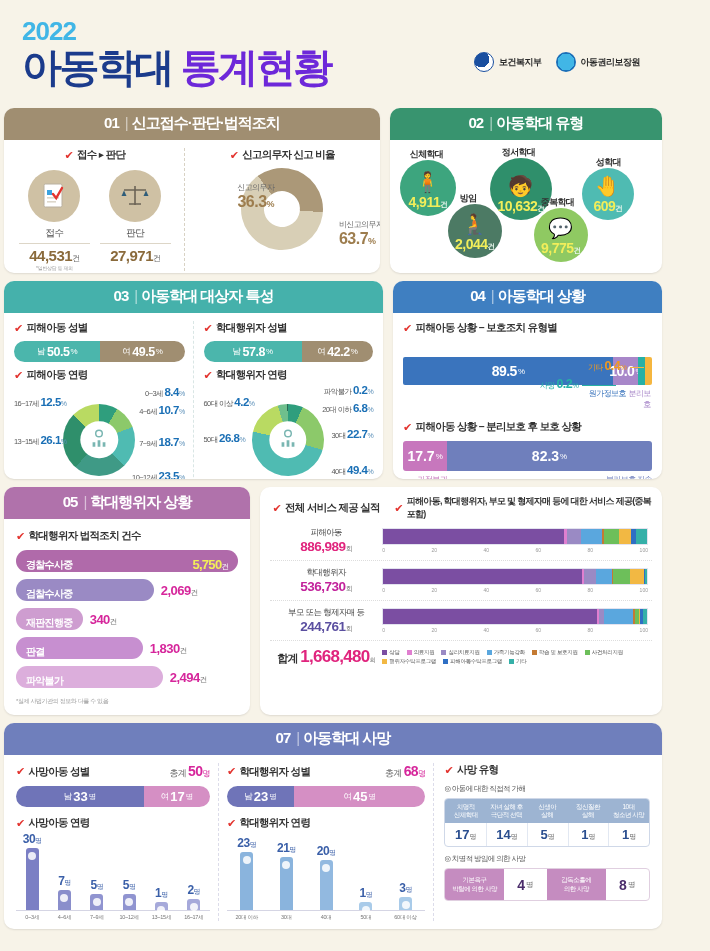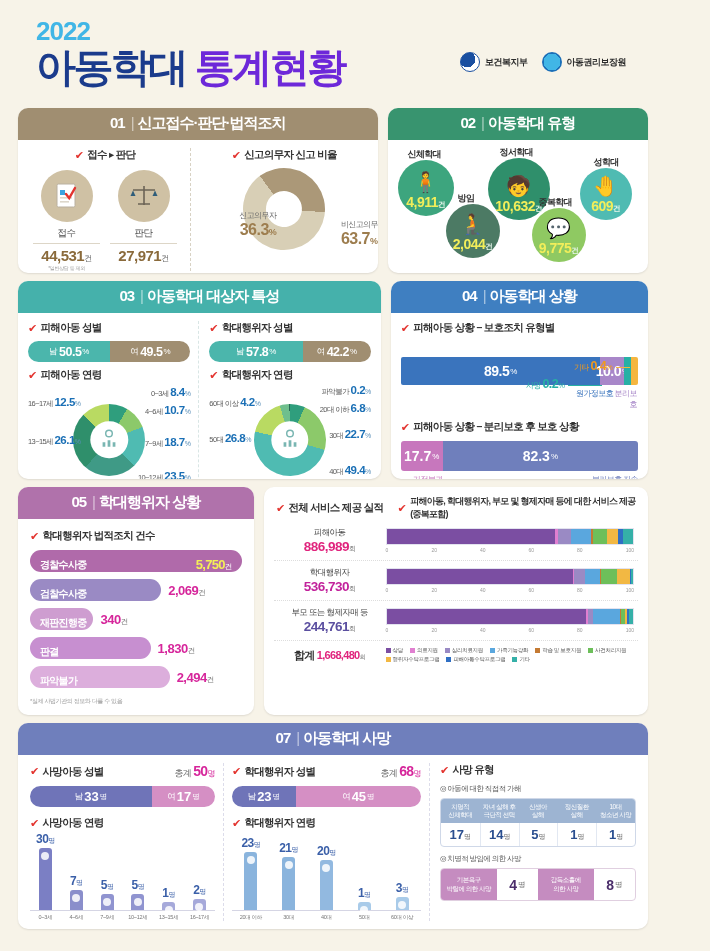--- a/index.html
+++ b/index.html
@@ -4,21 +4,21 @@
 <title>2022 아동학대 통계현황</title>
 <style>
   * { box-sizing: border-box; margin: 0; padding: 0; }
   body {
     width: 710px; height: 951px;
     background: #f7f3e8;
     font-family: "Liberation Sans", "DejaVu Sans", sans-serif;
     overflow: hidden;
     position: relative;
   }
-  .page { width: 666px; height: 951px; padding: 0 18px; position: relative; }
+  .page { width: 666px; height: 951px; padding: 0 4px; position: relative; }
 
   
   .header { height: 108px; position: relative; padding-top: 18px; padding-left: 18px; }
   .yr { font-size: 26px; font-weight: bold; color: #41b6e6; letter-spacing: -1px; line-height: 1; }
   .maintitle { font-size: 40px; font-weight: bold; color: #1b3b8c; letter-spacing: -2.5px; line-height: 1.05; margin-top: 2px; }
   .maintitle .t2 { color: #6d28d9; }
   .logos { position: absolute; right: 22px; top: 52px; display: flex; align-items: center; gap: 14px; }
   .logo { display: flex; align-items: center; gap: 5px; }
   .logo-txt { font-size: 9px; font-weight: bold; color: #2b2b2b; letter-spacing: -0.5px; }
   .logo-mark { width: 20px; height: 20px; border-radius: 50%; display:inline-block; }
@@ -47,21 +47,21 @@
   .icons2 { display:flex; justify-content:space-around; margin-top:8px; }
   .icbox { text-align:center; width:44%; }
   .circ { width:52px; height:52px; border-radius:50%; background:#cfc1a4; margin:0 auto; display:flex; align-items:center; justify-content:center; }
   .ic-lbl { font-size:9.5px; color:#4a4a4a; margin-top:5px; letter-spacing:-0.5px; }
   .ic-val { font-size:15px; font-weight:bold; color:#8a6a3b; border-top:1px solid #ddd6c7; margin-top:3px; padding-top:3px; letter-spacing:-0.5px;}
   .ic-val small { font-size:8px; font-weight:normal; color:#6b6b6b; }
   .foot-note { font-size:5px; color:#9a9a9a; margin-top:1px; letter-spacing:-0.3px; }
   .donut { width:82px; height:82px; border-radius:50%; position:relative; }
   .donut::after { content:""; position:absolute; left:50%; top:50%; transform:translate(-50%,-50%); width:44%; height:44%; background:#fff; border-radius:50%; }
   .d1wrap { position:relative; margin:6px auto 0; width:82px; }
-  .lbl-a { position:absolute; left:-4px; top:14px; text-align:right;margin-top:28px; }
+  .lbl-a { position:absolute; left:-4px; top:14px; text-align:center; }
   .lbl-b { position:absolute; right:-60px; bottom:2px; text-align:left; }
   .lbl-t { font-size:8px; color:#6a6a6a; letter-spacing:-0.6px; }
   .lbl-v { font-size:16px; font-weight:bold; color:#9d7d4e; letter-spacing:-0.5px; }
   .lbl-v small { font-size:9px; }
 
   
   #sec02 .card-hd { background:#38946f; }
   .bubbles { position:relative; height:122px; }
   .bub { position:absolute; border-radius:50%; display:flex; flex-direction:column; align-items:center; justify-content:flex-end; padding-bottom:6px; }
   .bub .bv { font-size:14px; font-weight:bold; color:#f2ee5a; letter-spacing:-0.5px; }
@@ -119,21 +119,21 @@
   .s6lab { width:112px; text-align:center; }
   .s6lab .nm { font-size:8.5px; color:#444; letter-spacing:-0.6px; }
   .s6lab .vl { font-size:13.5px; font-weight:bold; letter-spacing:-0.5px; }
   .s6lab .vl small { font-size:7px; color:#777; font-weight:normal; }
   .s6barwrap { flex:1; padding-right:4px; }
   .s6bar { display:flex; height:17px; border:1px solid #e3e3ef; }
   .s6bar div { height:100%; }
   .s6axis { display:flex; justify-content:space-between; font-size:5px; color:#9a9a9a; margin-top:2px; }
   .s6sum { display:flex; align-items:center; padding-top:6px; }
   .s6sumtxt { width:112px; text-align:center; font-size:11px; font-weight:bold; letter-spacing:-0.7px; color:#333; }
-  .s6sumtxt b { color:#e0247d; font-size:11px; }
+  .s6sumtxt b { color:#e0247d; font-size:17px; }
   .s6sumtxt small { font-size:6.5px; color:#777; font-weight:normal;}
   .legend { flex:1; display:flex; flex-wrap:wrap; gap:2px 7px; }
   .lg { display:flex; align-items:center; gap:2px; font-size:5.5px; color:#555; letter-spacing:-0.3px; }
   .swatch { width:5px; height:5px; display:inline-block; }
 
   
   #sec07 .card-hd { background:#6f7fbc; }
   .s7cols { display:flex; }
   .s7c1 { width:32%; border-right:1px dashed #dcdcea; padding-right:8px; }
   .s7c2 { width:34%; border-right:1px dashed #dcdcea; padding:0 8px; }

